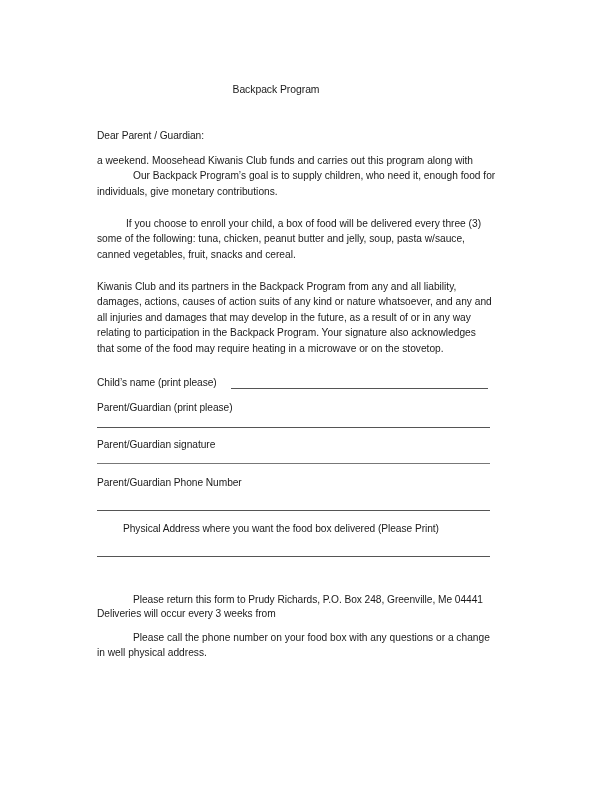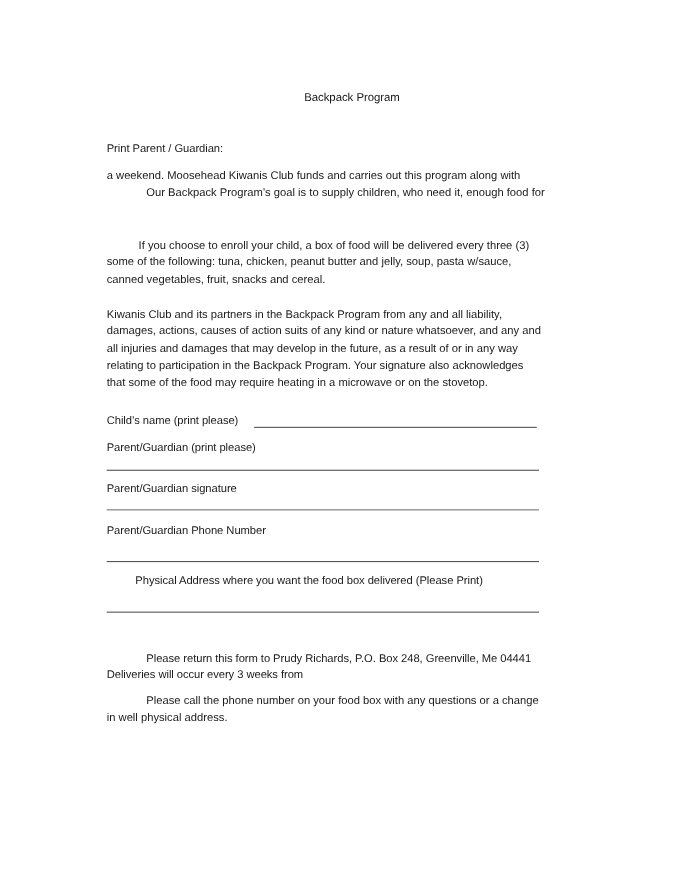--- a/index.html
+++ b/index.html
@@ -1,37 +1,38 @@
 <!DOCTYPE html>
 <html><head>
   <meta charset="utf-8">
   <style>
     html, body { margin: 0; padding: 0; background: #ffffff; }
     body { width: 612px; height: 792px; position: relative; overflow: hidden;
            font-family: "Liberation Sans", sans-serif; color: #1a1a1a; }
     .page { position: absolute; left: 0; top: 0; width: 612px; height: 792px; }
     .t { position: absolute; font-size: 10.2px; line-height: 15.4px; white-space: nowrap; letter-spacing: -0.05px; }
-    .title { left: 0; width: 552px; text-align: center; top: 82px; font-size: 10.4px; padding-left: 44px; }
+    .title { left: 0; width: 552px; text-align: center; top: 82px; font-size: 10.4px; }
     .para { position: absolute; left: 97px; width: 400px; font-size: 10.2px; line-height: 15.4px; }
     .para span { display: block; white-space: nowrap; }
     .line { position: absolute; height: 0; border-top: 1px solid #555; }
     .line.light { border-top-color: #777; }
   </style>
 </head>
 <body>
 
 <div class="page">
 
   <div class="t title">Backpack Program</div>
 
-  <div class="t" style="left:97px; top:128px;">Print Parent / Guardian:</div>
+  <div class="t" style="left:97px; top:128px;">Dear Parent / Guardian:</div>
 
   <div class="para" style="top:153px;">
     <span>a weekend.  Moosehead Kiwanis Club funds and carries out this program along with</span>
     <span style="padding-left:36px;">Our Backpack Program’s goal is to supply children, who need it, enough food for</span>
+    <span>individuals, give monetary contributions.</span>
   </div>
 
   <div class="para" style="top:216px;">
     <span style="padding-left:29px;">If you choose to enroll your child, a box of food will be delivered every three (3)</span>
     <span>some of the following:  tuna, chicken, peanut butter and jelly, soup, pasta w/sauce,</span>
     <span>canned vegetables, fruit, snacks and cereal.</span>
   </div>
 
   <div class="para" style="top:279px;">
     <span>Kiwanis Club and its partners in the Backpack Program from any and all liability,</span>

